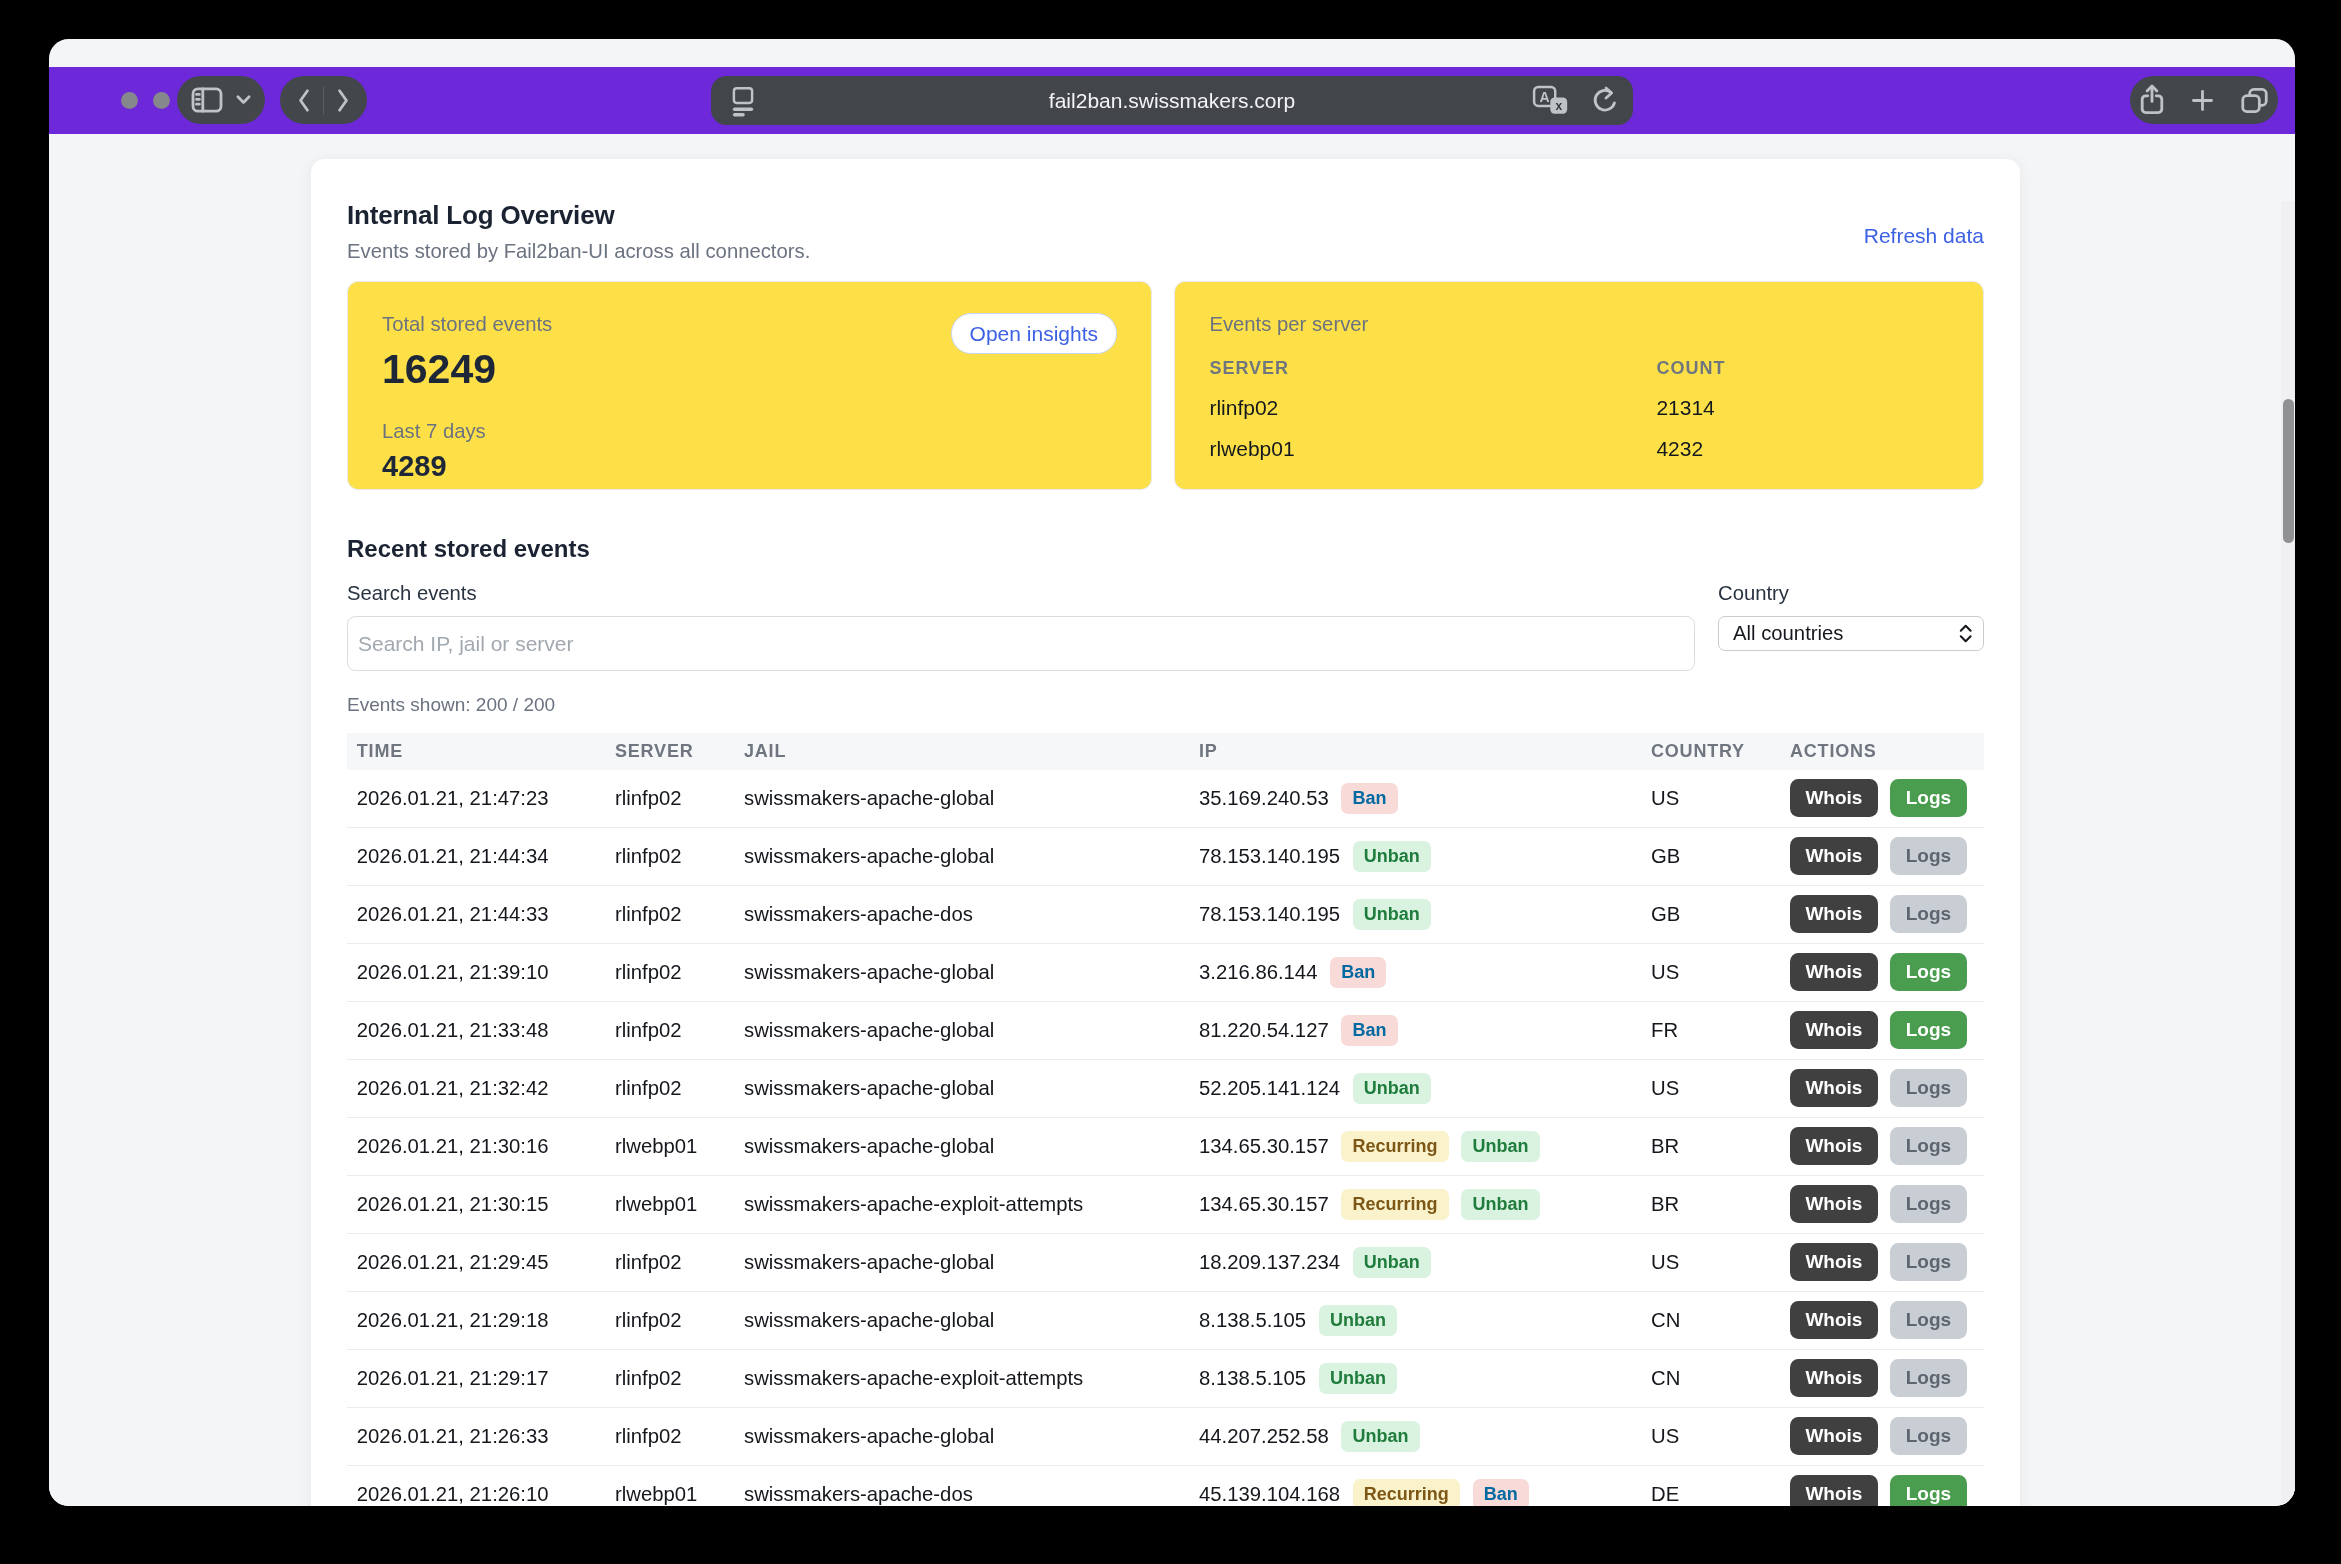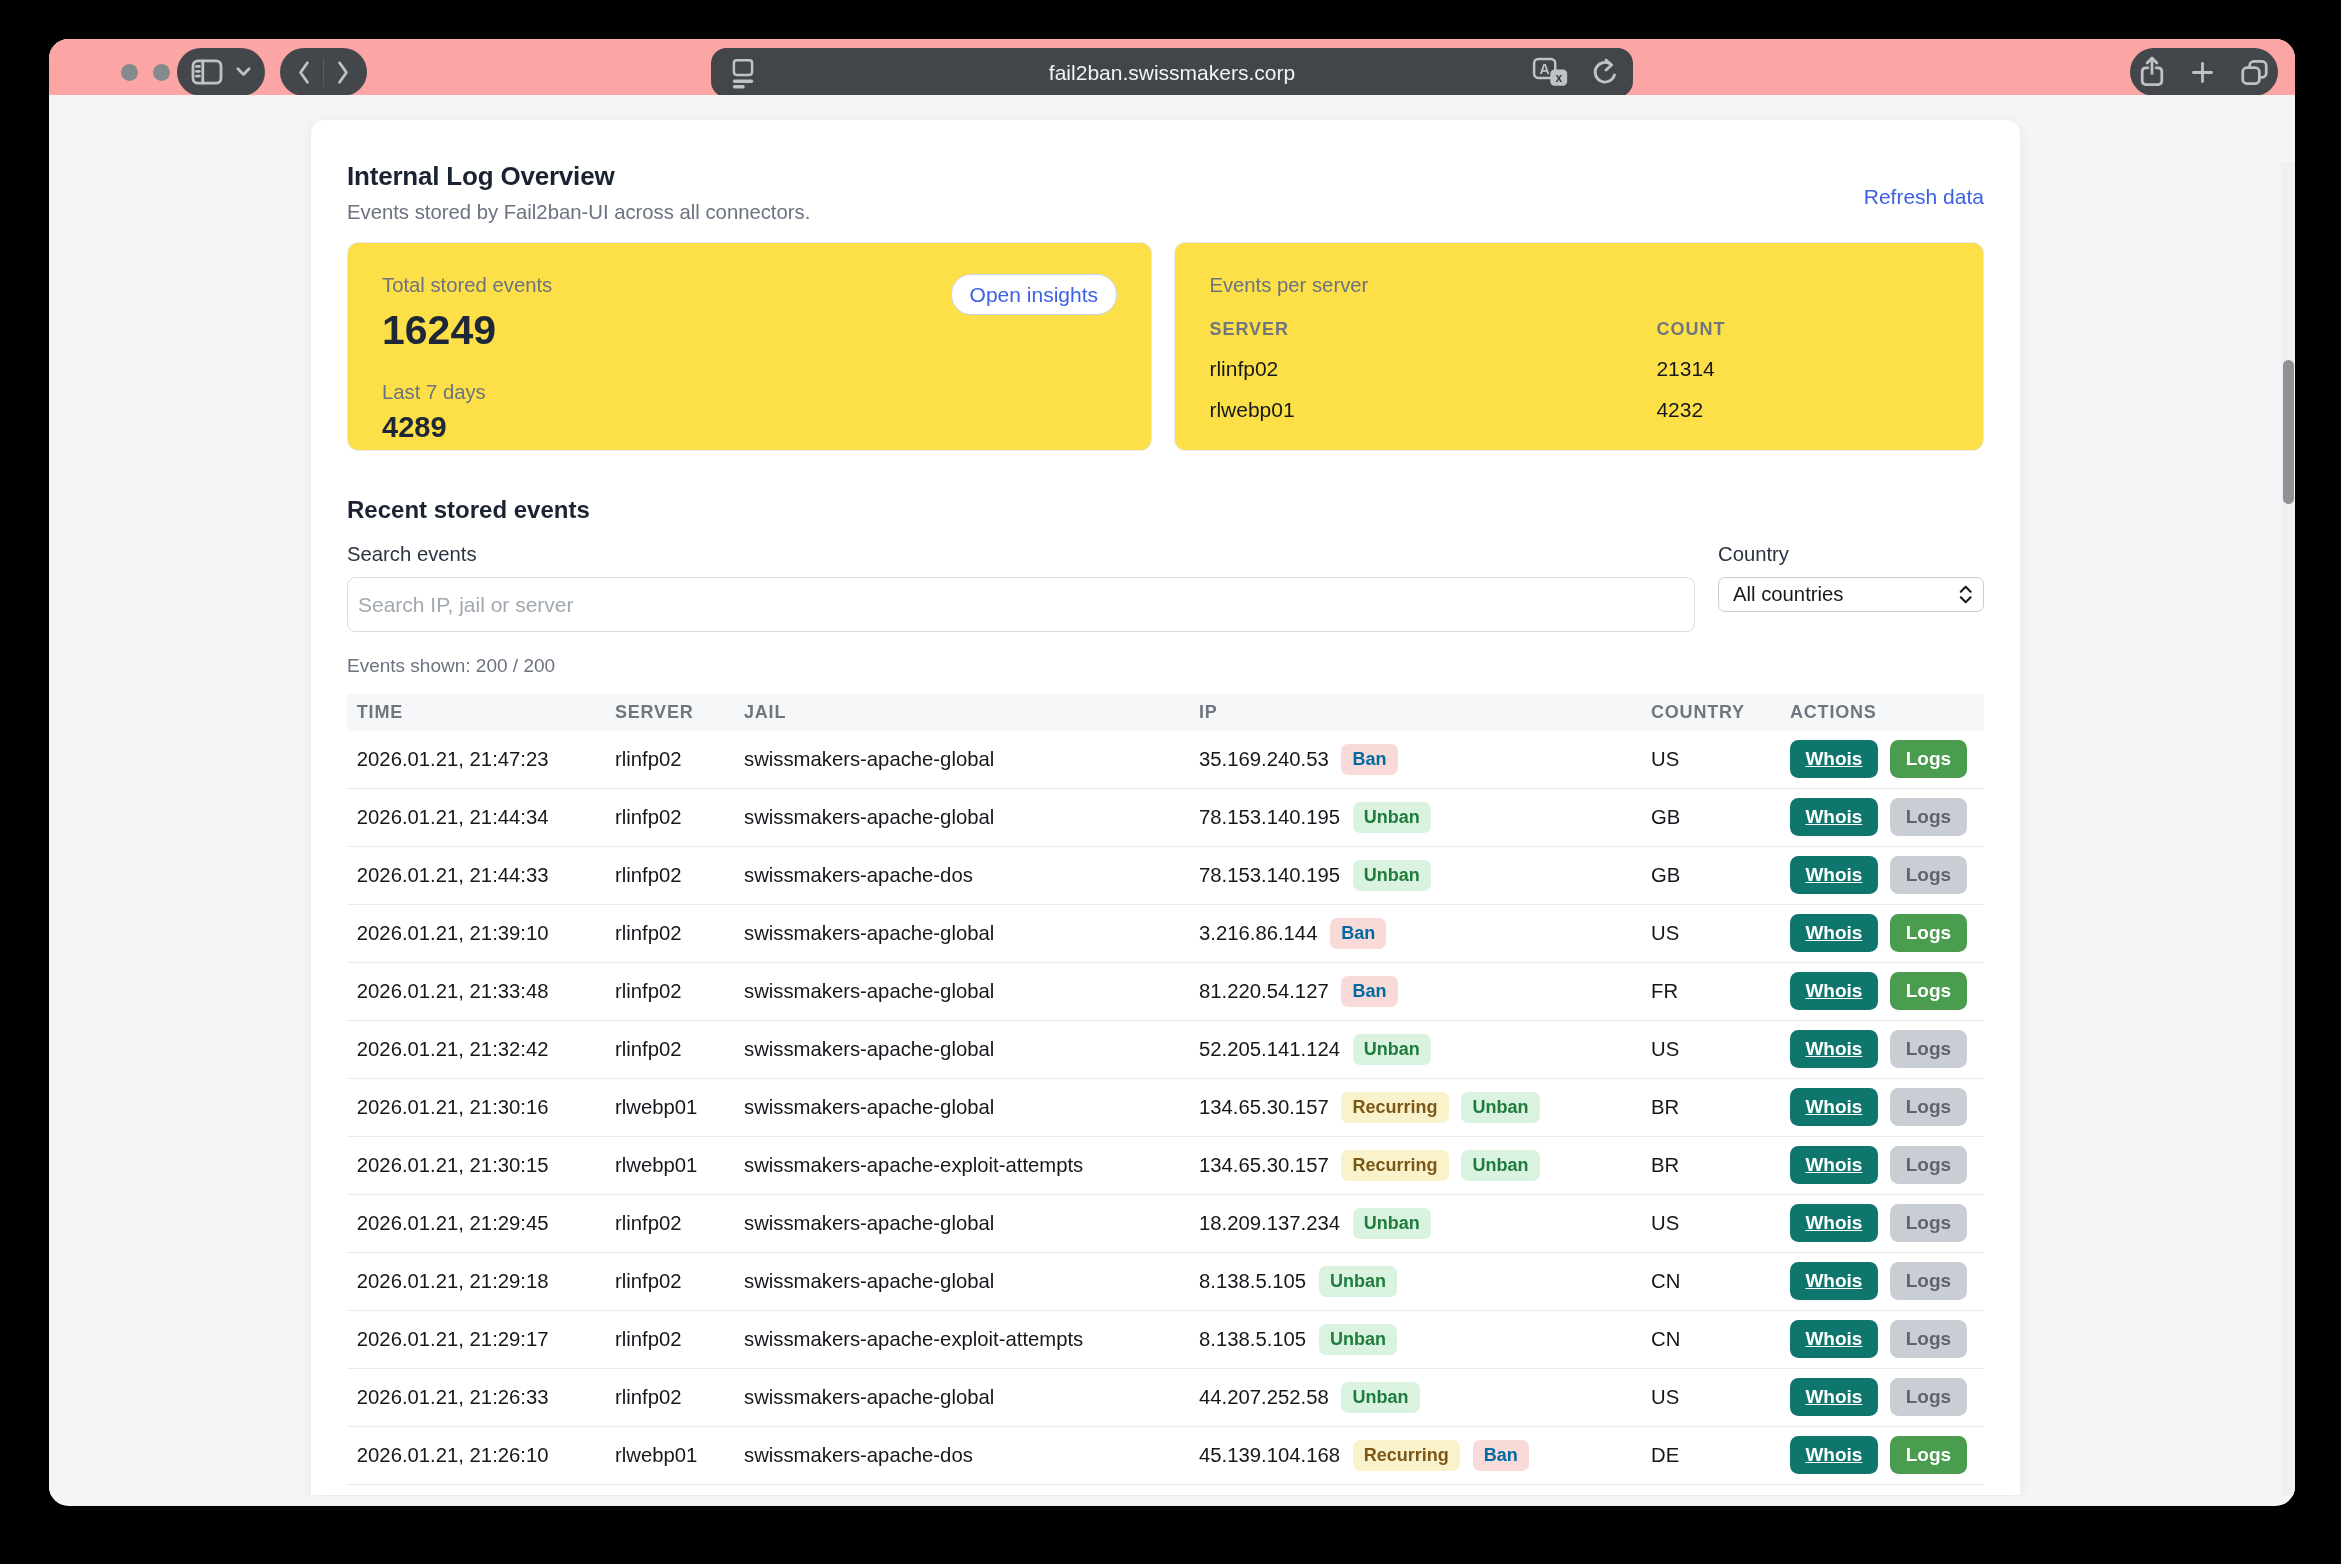--- a/index.html
+++ b/index.html
@@ -4,21 +4,21 @@
 <style>
   * { box-sizing: border-box; margin: 0; padding: 0; }
   html, body { width: 2342px; height: 1565px; background: #000; overflow: hidden;
     font-family: "Liberation Sans", "DejaVu Sans", sans-serif; }
 
   
   .window { position: absolute; left: 49px; top: 39px; width: 2246px; height: 1467px;
     border-radius: 19.6px; overflow: hidden; background: #f4f5f6; }
 
   
-  .toolbar { position: relative; height: 56px; background: #fca5a5; }
+  .toolbar { position: relative; height: 67px; background: #6d28d9; margin-top: 28px; }
   .traffic { position: absolute; left: 72px; top: 25px; display: flex; gap: 15.4px; }
   .traffic .dot { width: 17px; height: 17px; border-radius: 50%; background: #85898c; }
   .pill { position: absolute; top: 9px; height: 48px; border-radius: 24.5px; background: #43474c;
     display: flex; align-items: center; justify-content: center; }
   .pill-sidebar { left: 128px; width: 88px; gap: 11.2px; }
   .pill-nav { left: 231px; width: 87px; gap: 0; }
   .nav-divider { width: 1.4px; height: 29px; background: #585c60; margin: 0 9.8px; }
   .urlbar { position: absolute; left: 50%; transform: translateX(-50%); top: 9px; width: 922px;
     height: 49px; border-radius: 15.4px; background: #42464b; display: flex; align-items: center; }
   .url-text { flex: 1; text-align: center; color: #f2f3f4; font-size: 21px; }
@@ -85,21 +85,21 @@
   .ip-cell { display: flex; align-items: center; gap: 12.6px; }
   .badge { height: 31px; padding: 0 11.2px; display: inline-flex; align-items: center;
     border-radius: 7px; font-size: 18px; font-weight: 600; }
   .badge.ban { background: #f8dbd8; color: #0369a1; }
   .badge.unban { background: #d9f3e0; color: #1f7c3c; }
   .badge.recurring { background: #f9f2cb; color: #7d5716; }
   .actions-cell { display: flex; gap: 12.6px; }
   .abtn { height: 38px; padding: 0 15.4px; border: none; border-radius: 8.4px; font-size: 19px;
     font-weight: 600; color: #fff; display: inline-flex; align-items: center; cursor: pointer;
     font-family: inherit; }
-  .abtn.whois { background: #0f766e; text-decoration: underline; }
+  .abtn.whois { background: #404040; }
   .abtn.logs-green { background: #4a9d4f; }
   .abtn.logs-gray { background: #c9cdd4; color: #5f6570; }
 
   
   .scroll-track { position: absolute; right: 0; top: 67px; bottom: 0; width: 14px; background: #f0f0f2; }
   .scroll-thumb { position: absolute; right: 1.4px; top: 198px; width: 10.5px; height: 144px;
     background: #8f9194; border-radius: 5.6px; }
 </style>
 </head>
 <body>

